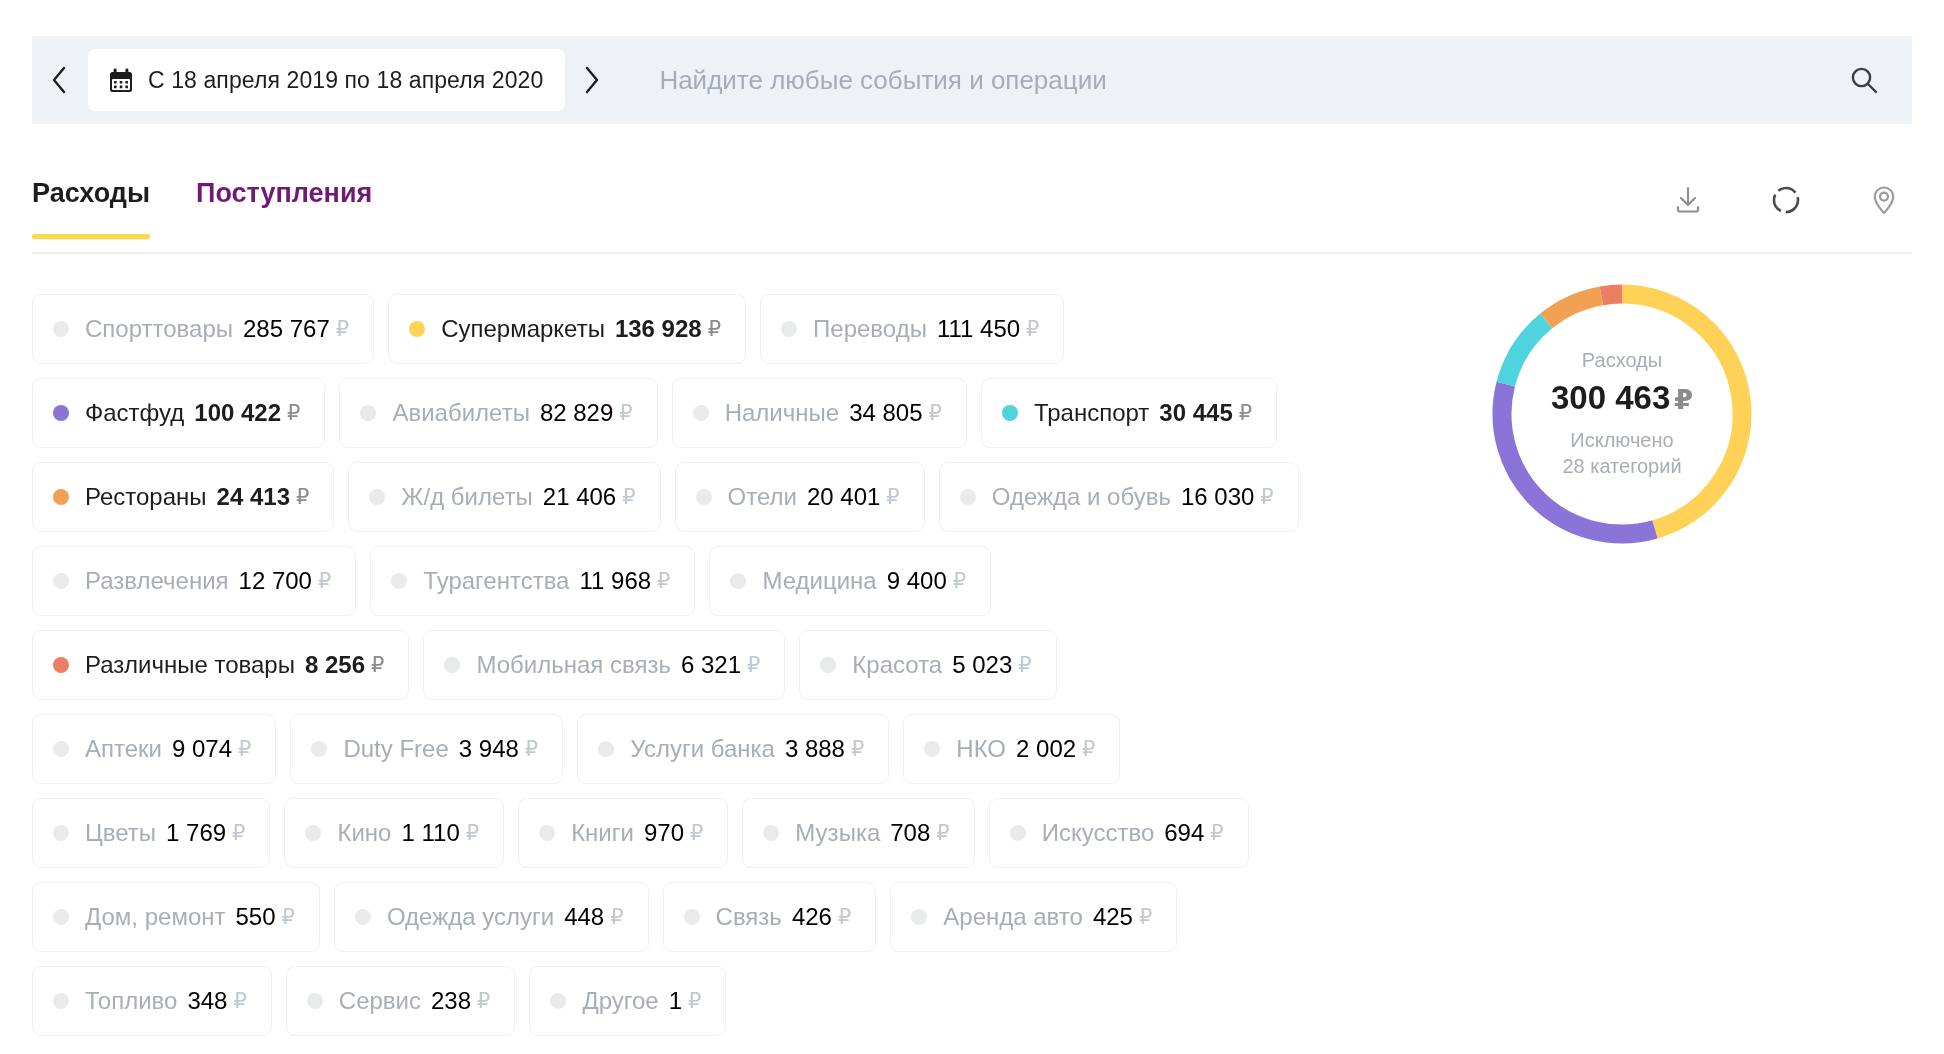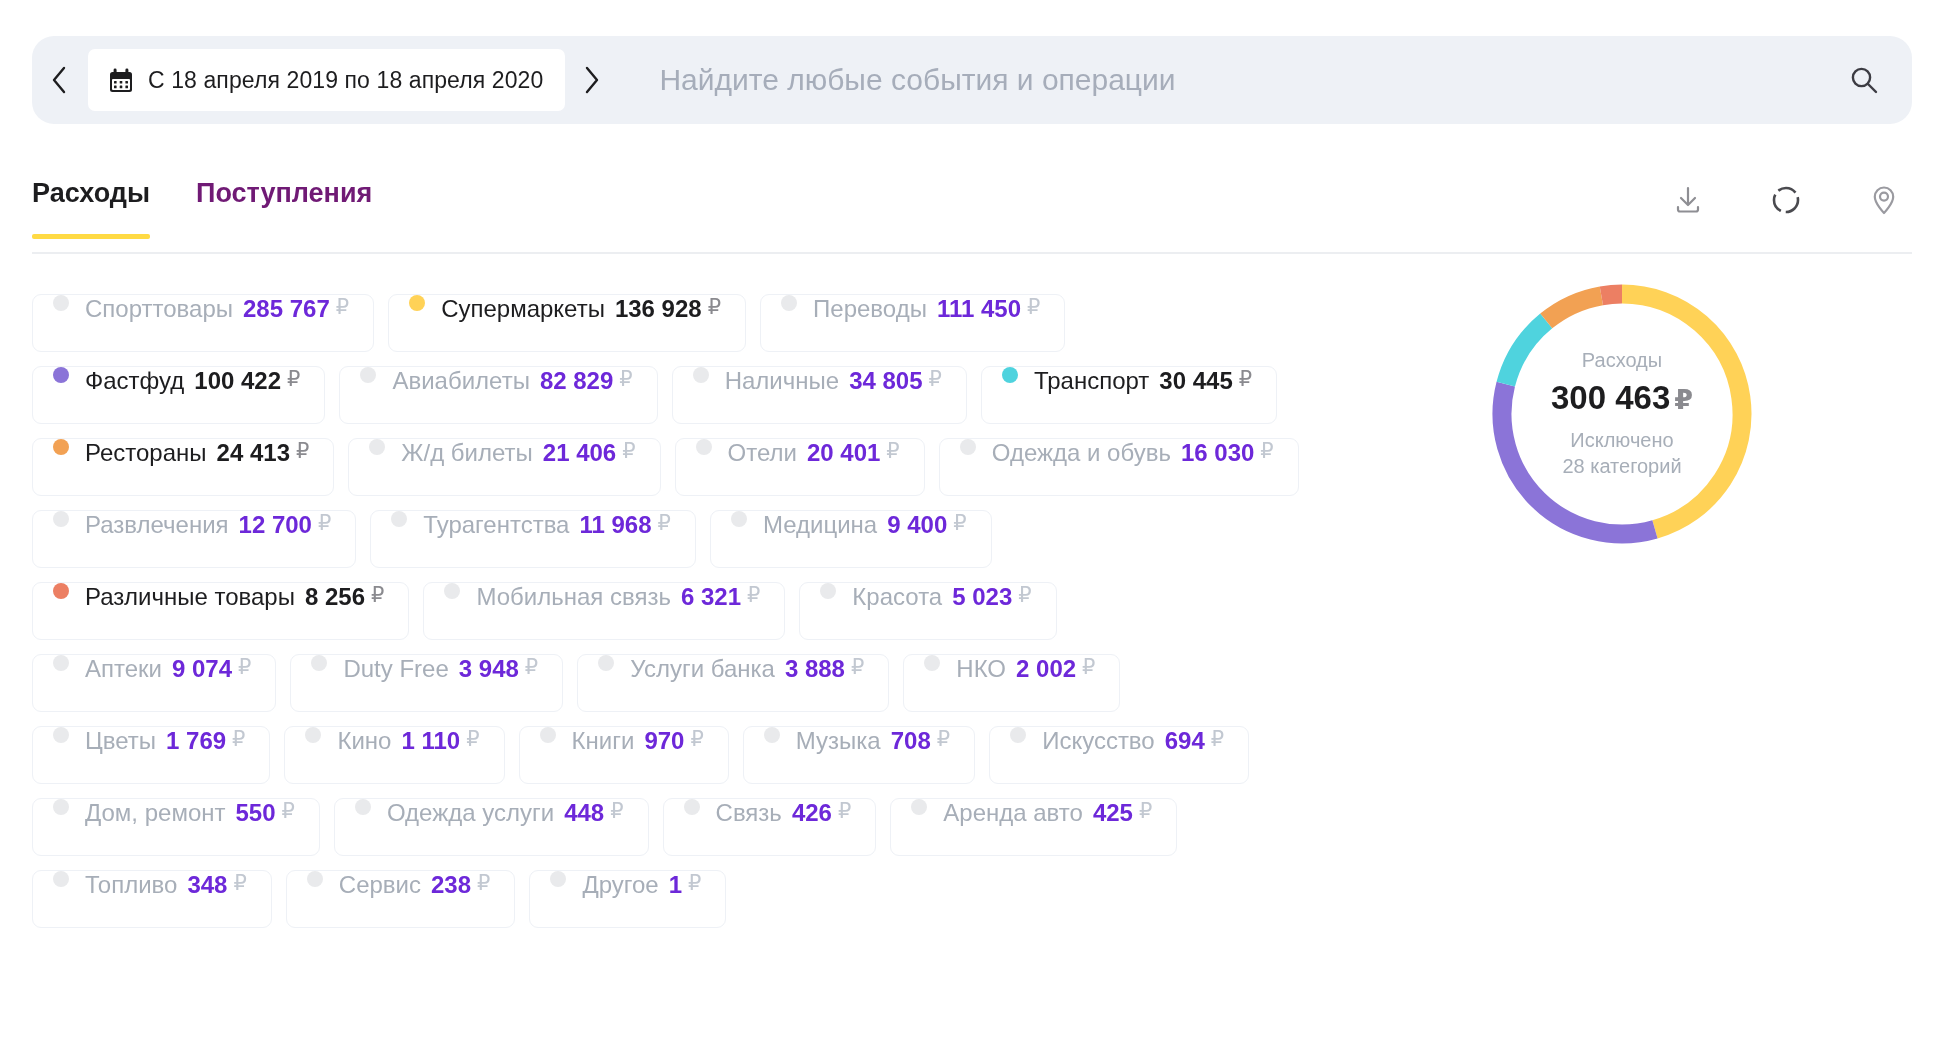--- a/index.html
+++ b/index.html
@@ -12,21 +12,21 @@
     -webkit-font-smoothing: antialiased;
   }
   .page { position: relative; width: 1944px; height: 1054px; overflow: hidden; }
 
   
   .searchbar {
     position: absolute;
     left: 32px; top: 36px;
     width: 1880px; height: 88px;
     background: #eef1f6;
-    border-radius: 22px;
+    border-radius: 0;
     display: flex;
     align-items: center;
   }
   .nav-arrow {
     width: 54px; height: 62px;
     display: flex; align-items: center; justify-content: center;
     color: #1d1d1f;
     font-size: 28px;
     line-height: 1;
     cursor: pointer;
@@ -61,21 +61,21 @@
     display: flex;
     align-items: center;
     padding-left: 40px;
   }
   .search-input {
     width: 100%;
     border: 0;
     outline: 0;
     background: transparent;
     font-family: inherit;
-    font-size: 30px;
+    font-size: 26px;
     color: #1d1d1f;
     padding: 0;
   }
   .search-input::placeholder { color: #a6adba; }
   .search-btn {
     width: 96px; height: 88px;
     display: flex; align-items: center; justify-content: center;
     cursor: pointer;
     color: #3c3c43;
   }
@@ -128,45 +128,46 @@
   .chips {
     position: absolute;
     left: 32px; top: 294px;
     width: 1280px;
     display: flex;
     flex-wrap: wrap;
     gap: 14px 14px;
     align-content: flex-start;
   }
   .chip {
-    height: 58px;
+    height: 70px;
     border: 1.5px solid #eef1f6;
     border-radius: 9px;
     background: #ffffff;
     display: inline-flex;
+    align-items: center;
     padding: 0 24px 0 20px;
     cursor: pointer;
     white-space: nowrap;
   }
   .chip .dot {
     width: 16px; height: 16px;
     border-radius: 50%;
     background: #e9eaec;
     margin-right: 16px;
     flex: 0 0 auto;
   }
   .chip .name {
     font-size: 24px;
     color: #a7aeb8;
     margin-right: 10px;
   }
   .chip .amount {
     font-size: 24px;
-    font-weight: 700;
-    color: #6d28d9;
+    font-weight: 400;
+    color: #000000;
   }
   .chip .cur {
     font-size: 21px;
     color: #c2c8d1;
     margin-left: 6px;
   }
   .chip.on .name { color: #1d1d1f; }
   .chip.on .amount { color: #1d1d1f; font-weight: 700; }
   .chip.on .cur { color: #8a8a8f; }
 

